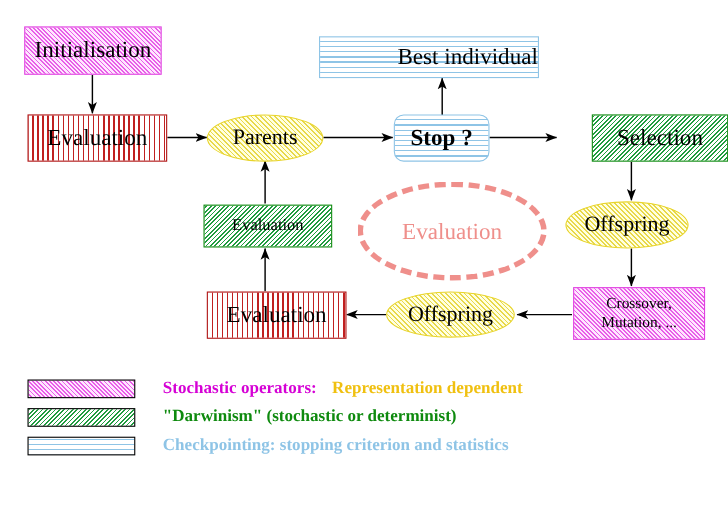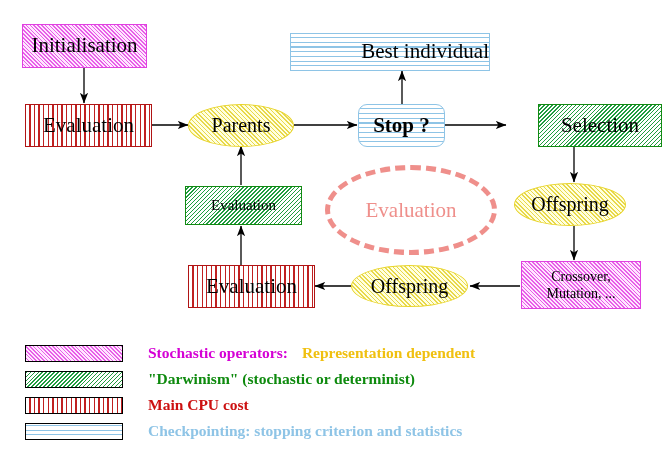--- a/index.html
+++ b/index.html
@@ -232,24 +232,20 @@
       <div class="legend-text">
         <span class="lt-magenta">Stochastic operators:</span><span class="lt-gold seg2">Representation dependent</span>
       </div>
     </div>
 
     <div class="legend-row">
       <div class="swatch fill-green"></div>
       <div class="legend-text lt-green">"Darwinism" (stochastic or determinist)</div>
     </div>
 
-    <div class="legend-row">
-      <div class="swatch fill-red"></div>
-      <div class="legend-text lt-red">Main CPU cost</div>
-    </div>
 
     <div class="legend-row">
       <div class="swatch fill-blue"></div>
       <div class="legend-text lt-blue">Checkpointing: stopping criterion and statistics</div>
     </div>
 
   </div>
 
 </div>
 

